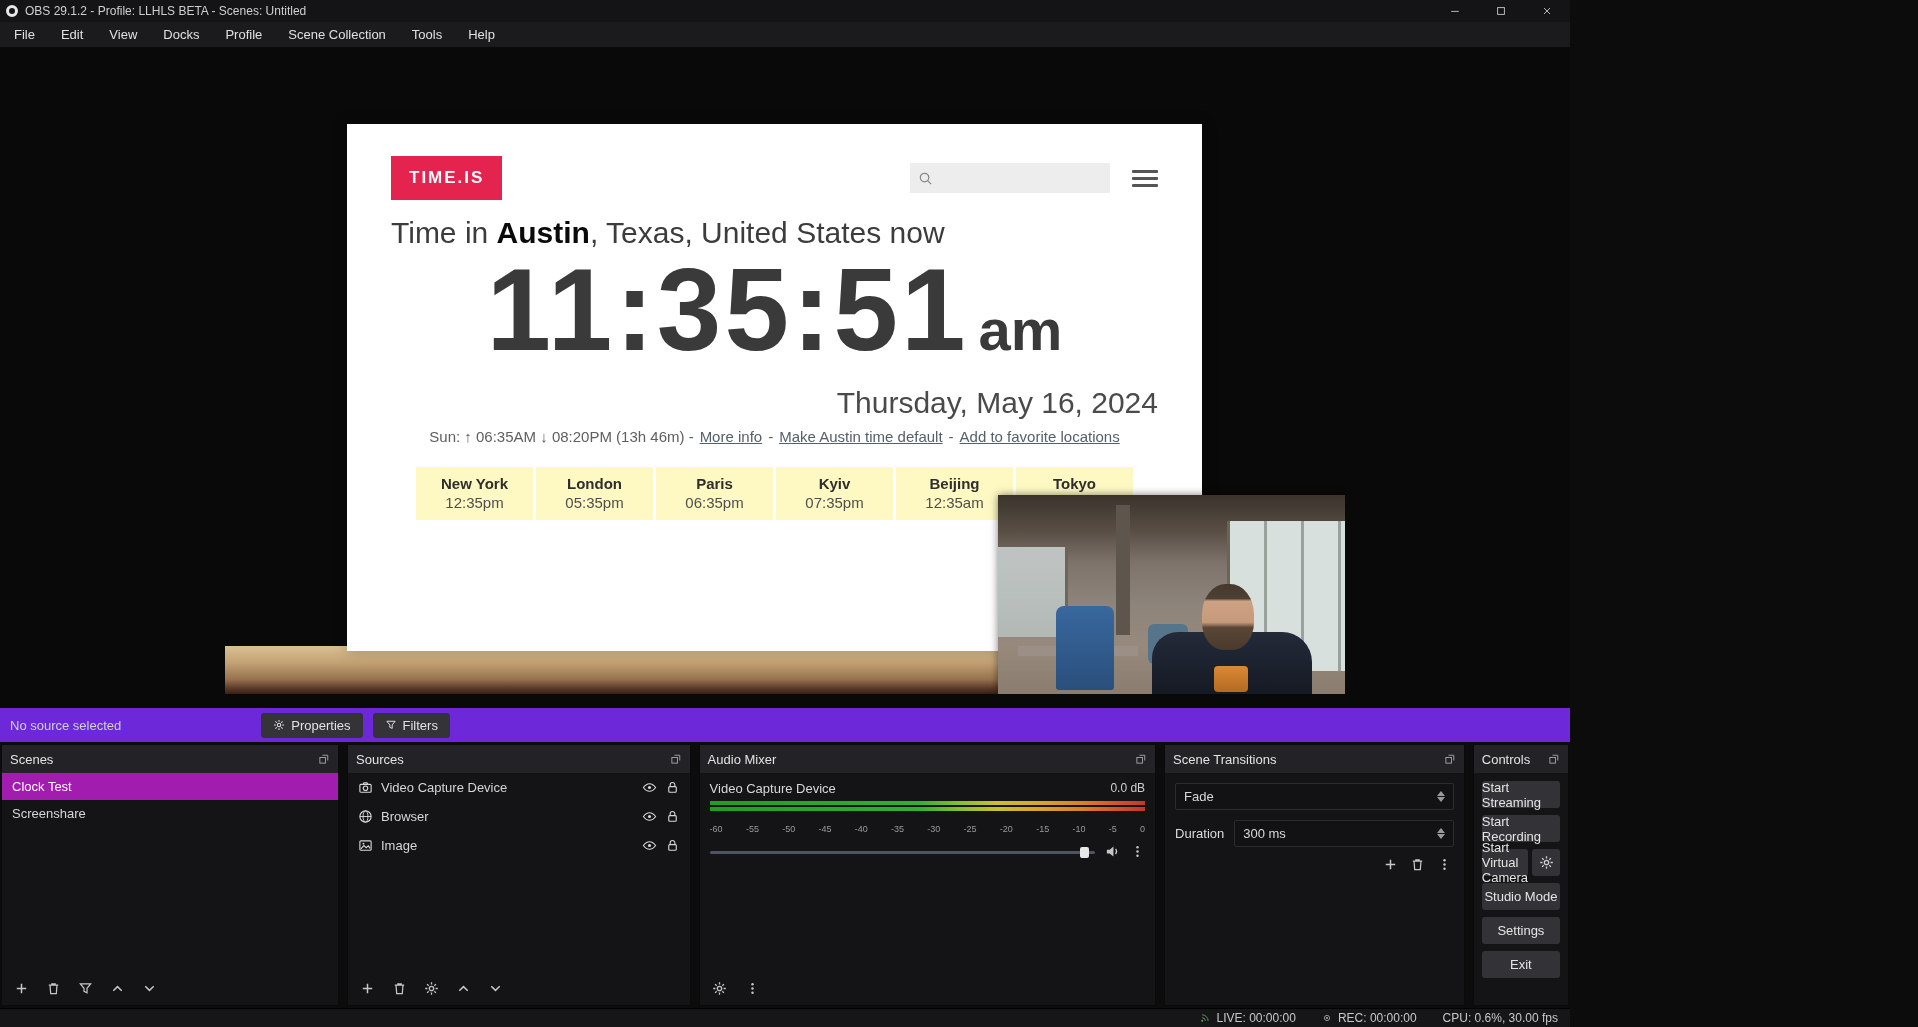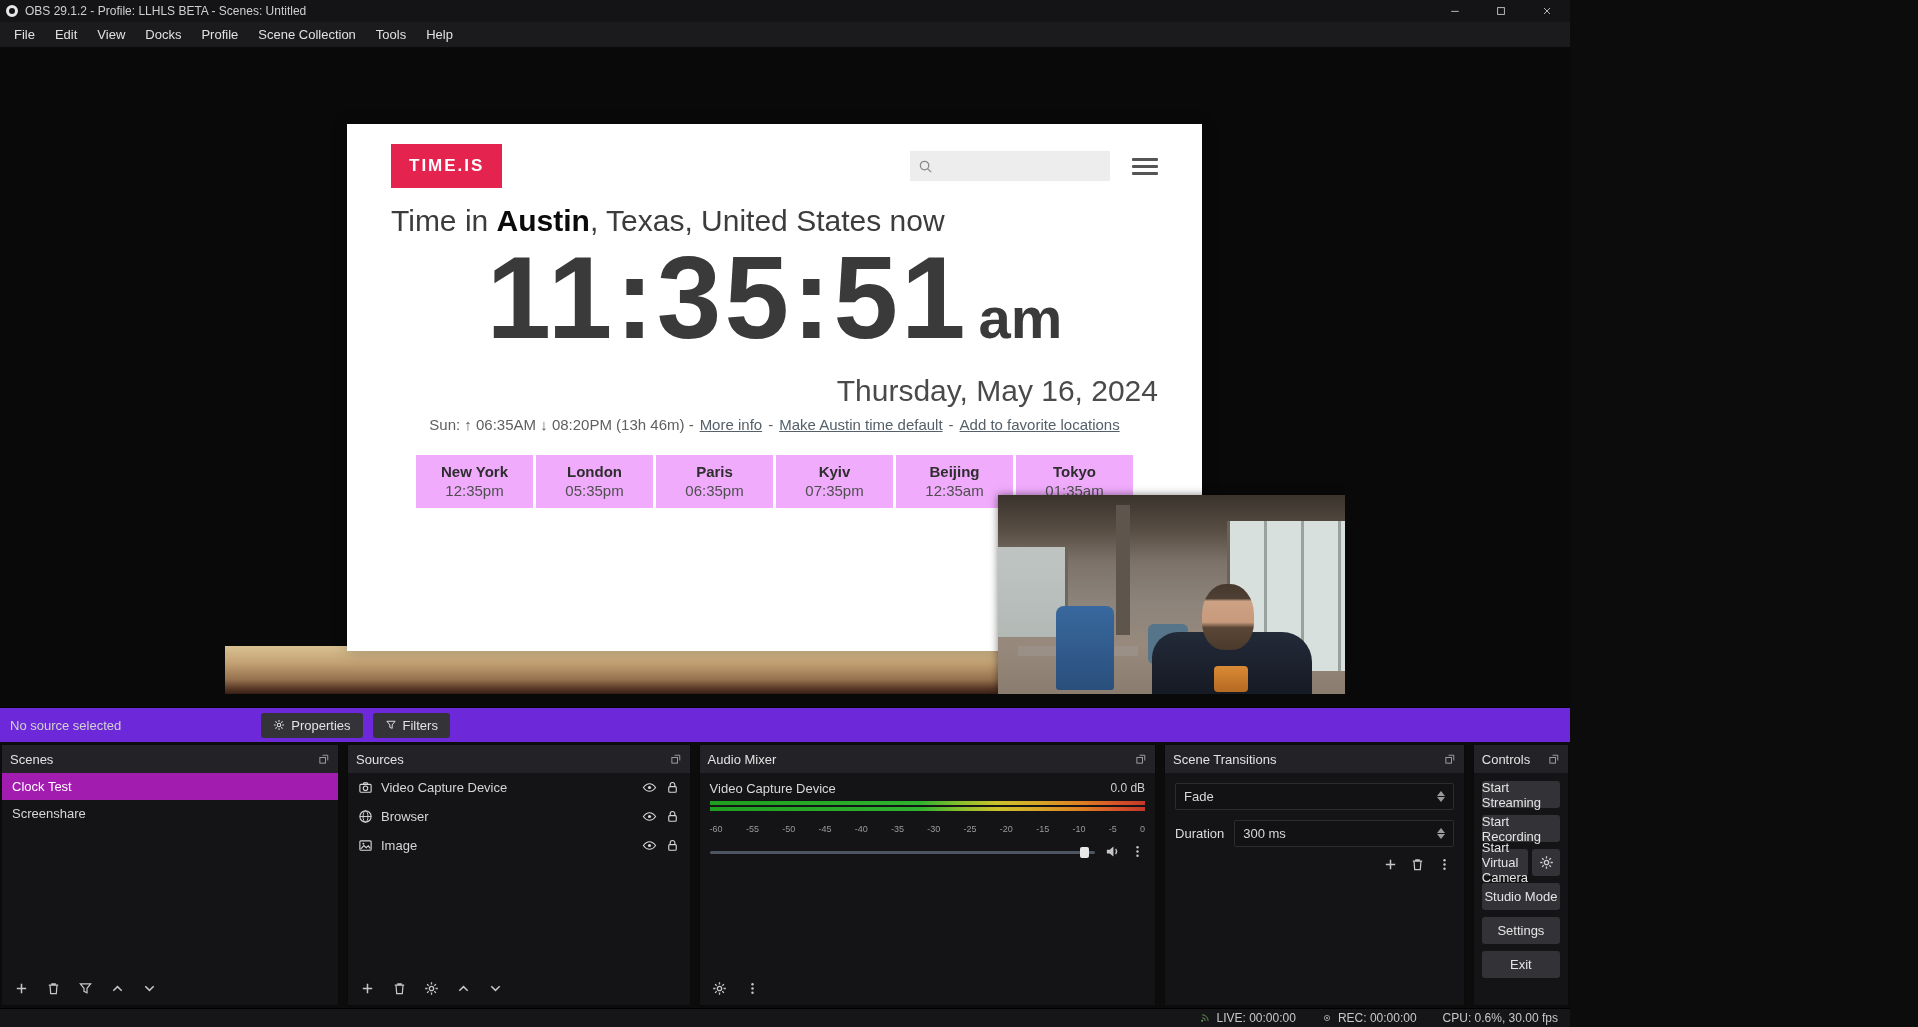--- a/index.html
+++ b/index.html
@@ -8,55 +8,55 @@
   .app { width:1570px; height:1027px; display:flex; flex-direction:column; }
 
   
   .titlebar { height:22px; background:#141416; display:flex; align-items:center; flex:0 0 auto; }
   .obs-logo { width:12px; height:12px; border-radius:50%; border:3px solid #e8e8e8; background:#141416; margin:0 7px 0 6px; }
   .titlebar-text { font-size:12px; color:#cfcfcf; }
   .win-btns { margin-left:auto; display:flex; height:100%; }
   .win-btn { width:46px; height:100%; display:flex; align-items:center; justify-content:center; color:#c8c8c8; }
 
   
-  .menubar { height:26px; background:#1b1b1e; display:flex; align-items:center; padding-left:4px; flex:0 0 auto; border-bottom:1px solid #0a0a0a; }
+  .menubar { height:26px; background:#1b1b1e; display:flex; align-items:center; padding-left:4px; flex:0 0 auto; border-bottom:1px solid #0a0a0a;gap:6px; }
   .menu-item { padding:0 10px; height:100%; display:flex; align-items:center; color:#e0e0e0; }
 
   
   .preview { flex:1 1 auto; background:#090909; display:flex; align-items:center; justify-content:center; position:relative; overflow:hidden; }
   .canvas { position:relative; width:1120px; height:633px; overflow:hidden;
     background:
       radial-gradient(ellipse 260px 110px at 6% 14%, rgba(255,255,255,.95), rgba(255,255,255,0) 70%),
       radial-gradient(ellipse 340px 140px at 88% 8%, rgba(255,255,255,.9), rgba(255,255,255,0) 70%),
       radial-gradient(ellipse 420px 170px at 97% 42%, rgba(255,255,255,.85), rgba(255,255,255,0) 70%),
       radial-gradient(ellipse 280px 130px at 2% 55%, rgba(255,255,255,.8), rgba(255,255,255,0) 70%),
       radial-gradient(ellipse 360px 150px at 30% 88%, rgba(255,255,255,.55), rgba(255,255,255,0) 70%),
       radial-gradient(ellipse 420px 160px at 70% 92%, rgba(255,255,255,.5), rgba(255,255,255,0) 70%),
       linear-gradient(180deg, #5e9cd6 0%, #79aeda 30%, #a3c8e6 58%, #cfe1ec 76%, #e4e9e6 85%, #cdb astray 86%, #c9ab7d 87%, #b5936a 92%, #7e5f45 96%, #41281e 98.5%, #33201a 100%);
   }
   .ground { position:absolute; left:0; right:0; bottom:0; height:48px;
     background:linear-gradient(180deg, #d9c193 0%, #c3a274 35%, #96714e 70%, #5a3a28 88%, #371f17 100%); }
 
   
   .page { position:absolute; left:122px; top:63px; width:855px; height:527px; background:#ffffff; box-shadow:0 0 14px rgba(0,0,0,.25); }
-  .page-head { display:flex; align-items:center; padding:20px 44px 0 44px; }
+  .page-head { display:flex; align-items:center; padding:32px 44px 0 44px; }
   .ti-logo { background:#e4234f; color:#fff; font-weight:bold; font-size:17px; letter-spacing:2px; padding:12px 18px; }
   .ti-search { margin-left:auto; width:200px; height:30px; background:#ededed; display:flex; align-items:center; padding-left:8px; color:#8a8a8a; }
   .ti-burger { width:26px; margin-left:22px; display:flex; flex-direction:column; gap:4px; }
   .ti-burger span { display:block; height:3px; background:#555; border-radius:1px; }
   .ti-heading { margin-top:16px; padding:0 44px; font-size:30px; color:#3c3c3c; }
   .ti-heading b { color:#0a0a0a; font-weight:bold; }
   .ti-clock { display:flex; justify-content:center; align-items:baseline; margin-top:0px; line-height:1.05; }
   .ti-clock .digits { font-size:116px; font-weight:bold; color:#3a3a3a; letter-spacing:3px; }
   .ti-clock .ampm { font-size:58px; font-weight:bold; color:#3a3a3a; margin-left:10px; }
   .ti-date { text-align:right; padding-right:44px; font-size:30px; color:#4a4a4a; margin-top:14px; }
   .ti-sun { display:flex; justify-content:center; gap:6px; margin-top:8px; font-size:15px; color:#5f5f5f; }
   .ti-sun a { color:#56606a; text-decoration:underline; }
   .ti-clocks { display:flex; justify-content:center; gap:3px; margin-top:22px; }
-  .ti-tile { width:117px; background:#f0abfc; text-align:center; padding:8px 0 9px; }
+  .ti-tile { width:117px; background:#fef9c3; text-align:center; padding:8px 0 9px; }
   .ti-tile .city { font-weight:bold; font-size:15px; color:#2e2e2e; }
   .ti-tile .tm { font-size:15px; color:#4f4f4f; margin-top:2px; }
 
   
   .cam { position:absolute; right:0; bottom:0; width:347px; height:199px; overflow:hidden;
     background:linear-gradient(180deg,#3a332c 0%, #584e44 18%, #7d736a 34%, #8d847b 55%, #97897c 75%, #8a7c6e 100%); box-shadow:0 0 8px rgba(0,0,0,.5); }
   .cam-window { position:absolute; right:0; top:26px; width:118px; height:150px;
     background:repeating-linear-gradient(90deg,#d8e0dd 0 34px,#9aa29e 34px 37px), linear-gradient(#dfe6e3,#cfd6d2); border-left:3px solid #6b6258; }
   .cam-window2 { position:absolute; left:0; top:52px; width:70px; height:90px;
     background:linear-gradient(#cdd5d4,#b8c1bf); border-right:3px solid #6b6258; opacity:.85; }

